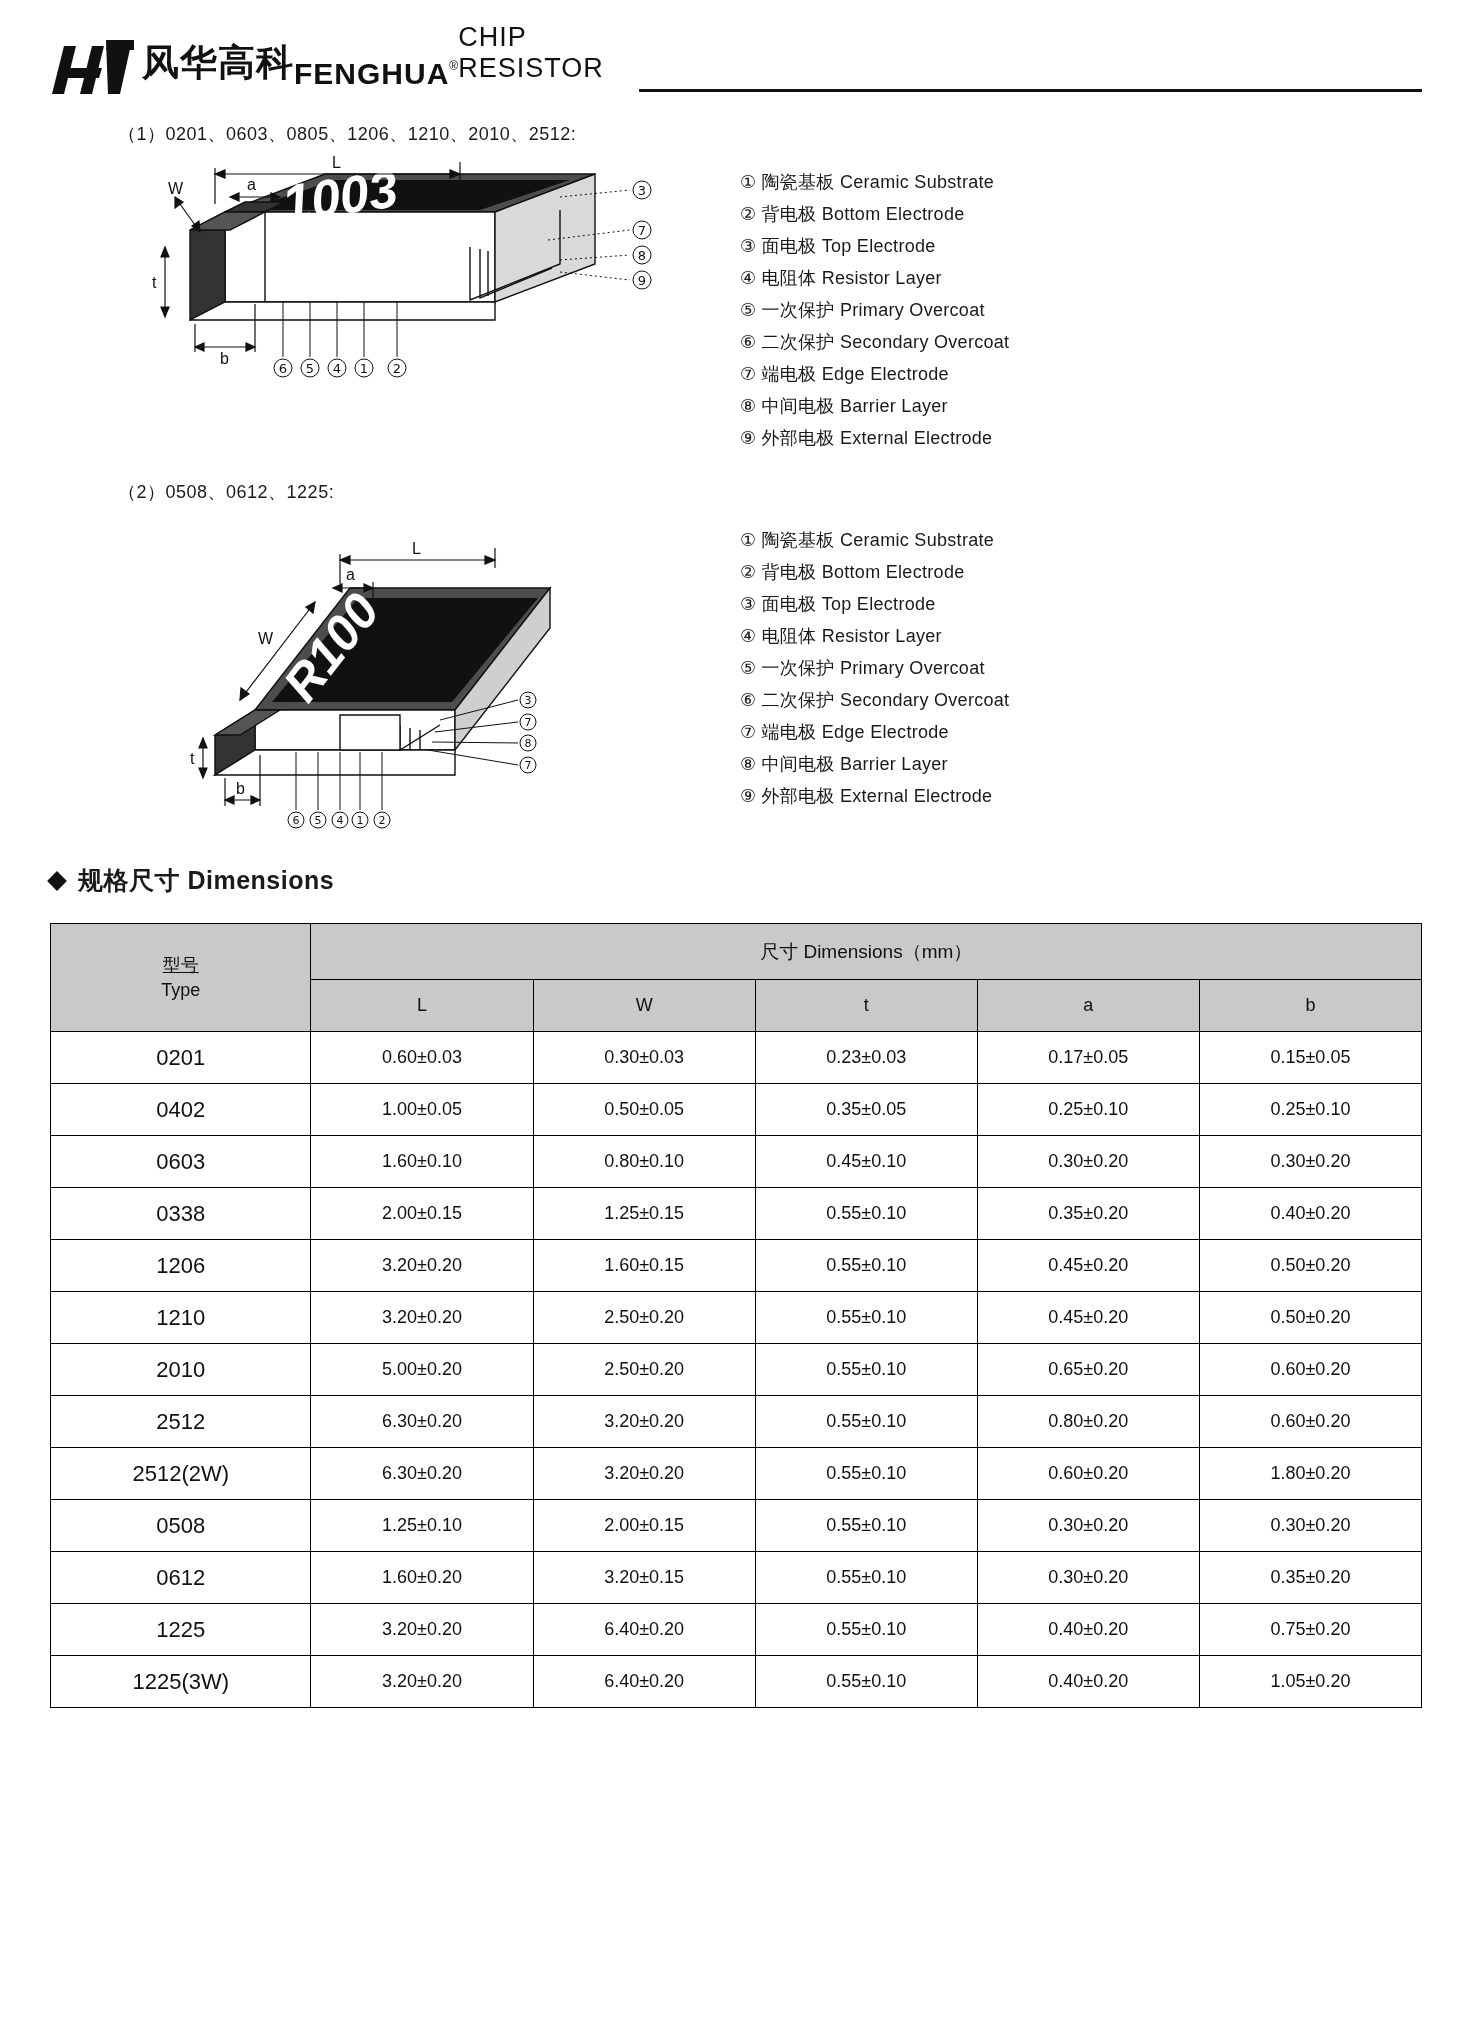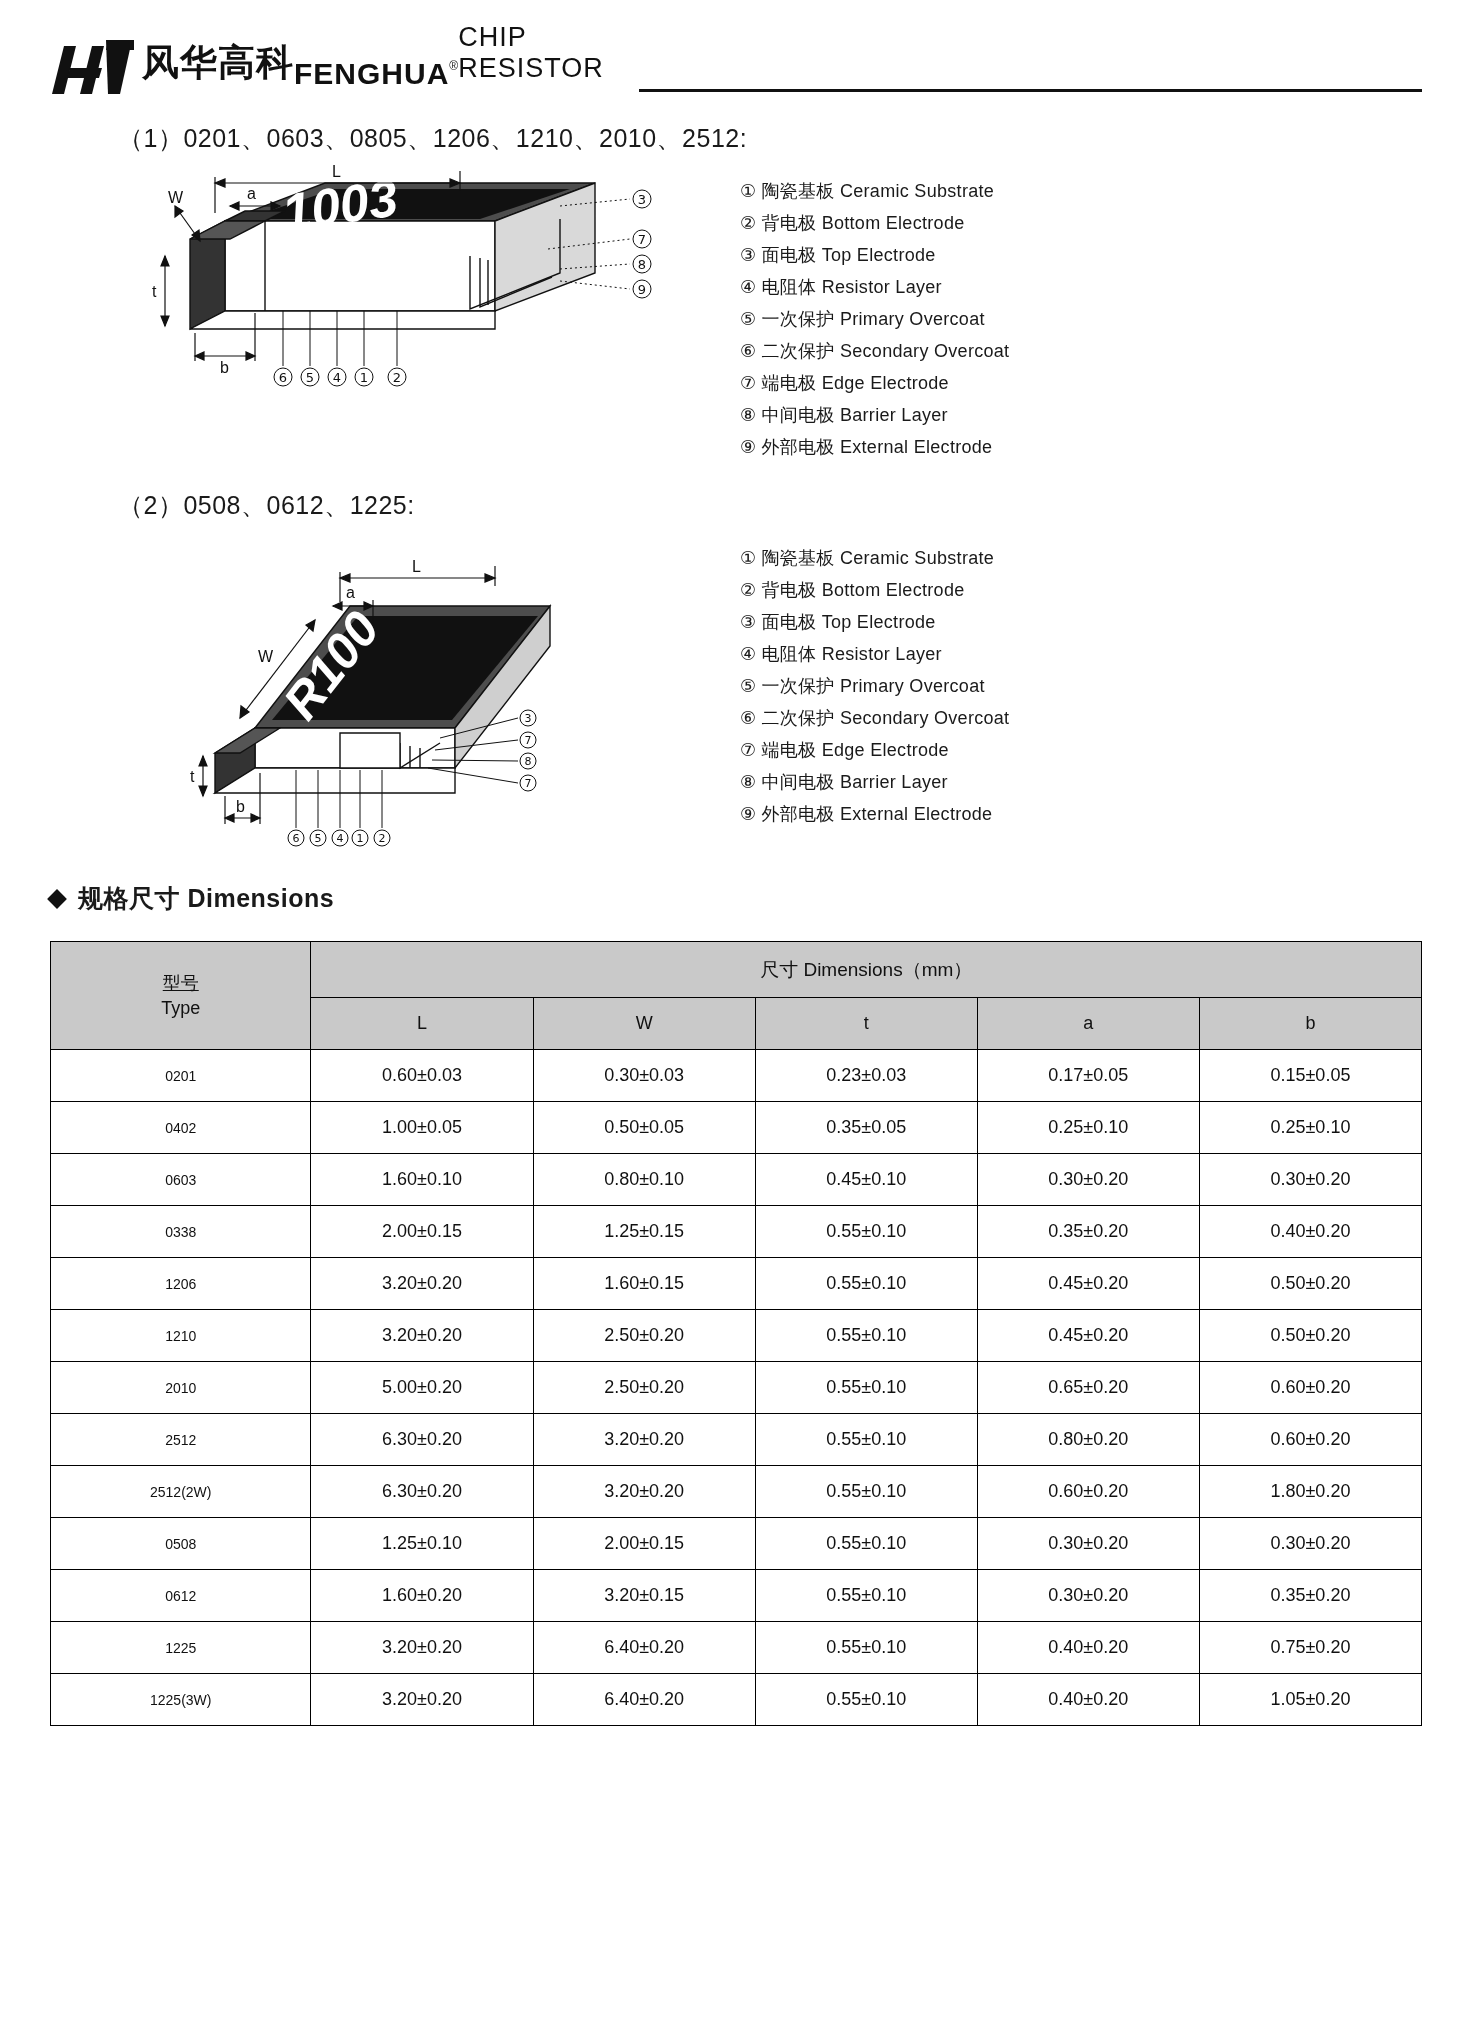--- a/index.html
+++ b/index.html
@@ -24,21 +24,21 @@
   .reg-mark { font-size:12px; vertical-align:super; }
   .header-right { flex:1; display:flex; justify-content:flex-end; align-items:flex-end; padding-bottom:4px; }
   .header-title { font-size:27px; letter-spacing:1px; color:#111; margin-bottom:8px; }
   .header-rule { height:3px; background:#111; width:100%; }
 
   
   .section-heading { display:flex; align-items:center; margin: 34px 0 0 10px; }
   .diamond { width:14px; height:14px; background:#111; transform: rotate(45deg); margin-right:14px; }
   .section-heading .txt { font-size:25px; font-weight:bold; letter-spacing:0.5px; }
 
-  .subheading { font-size:25px; margin: 26px 0 0 78px; letter-spacing:0.5px; }
+  .subheading { font-size:18px; margin: 26px 0 0 78px; letter-spacing:0.5px; }
 
   
   .construction { display:flex; margin-top:6px; }
   .fig { width:700px; position:relative; }
   .legend { flex:1; padding-top:14px; }
   .legend .item { font-size:18px; line-height:32px; letter-spacing:0.3px; white-space:nowrap; }
   .legend .num { font-family:"DejaVu Sans", sans-serif; margin-right:5px; }
 
   .fig1 { height:250px; }
   .fig2 { height:320px; }
@@ -51,21 +51,21 @@
     text-align:center;
     font-size:18px;
     color:#111;
     padding:0;
     height:52px;
   }
   th { background:#c9c9c9; font-weight:normal; }
   .type-head { width:19%; }
   .type-head .inner { line-height:1.35; font-size:18px; }
   .type-head .u { text-decoration: underline; }
-  td.type-cell { font-size:14px;margin-top:14px; }
+  td.type-cell { font-size:22px;margin-top:14px; }
   .dim-head { font-size:19px; height:56px; }
 </style>
 </head>
 <body>
 
 <div class="page">
 
   <div class="header">
     <div class="logo-wrap">
       <div class="logo-mark">

